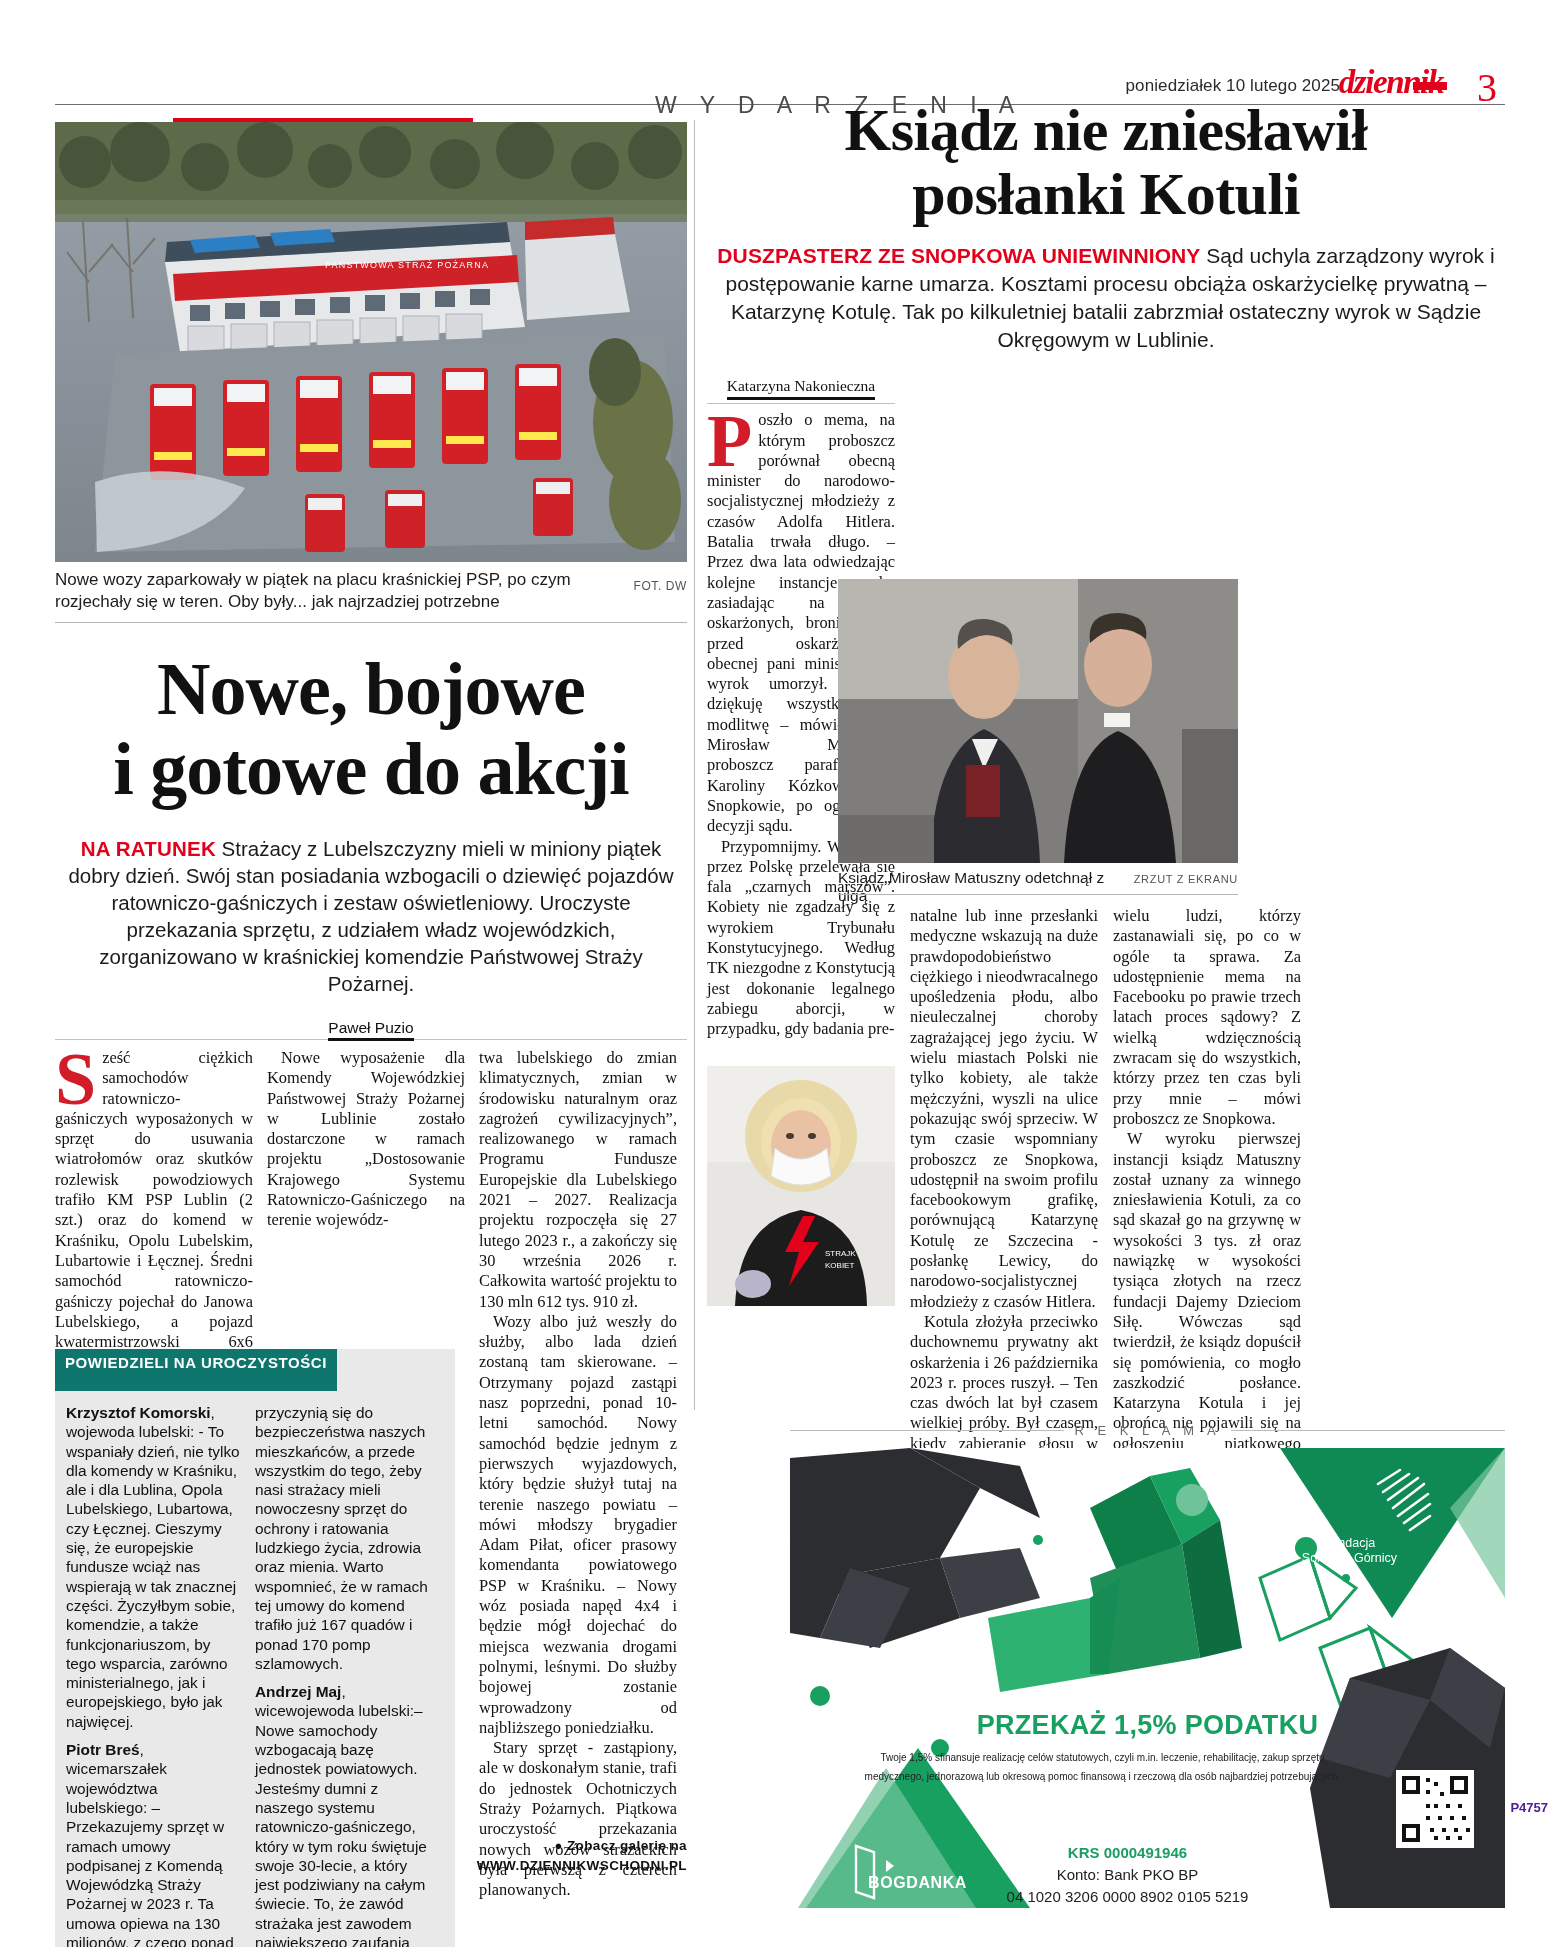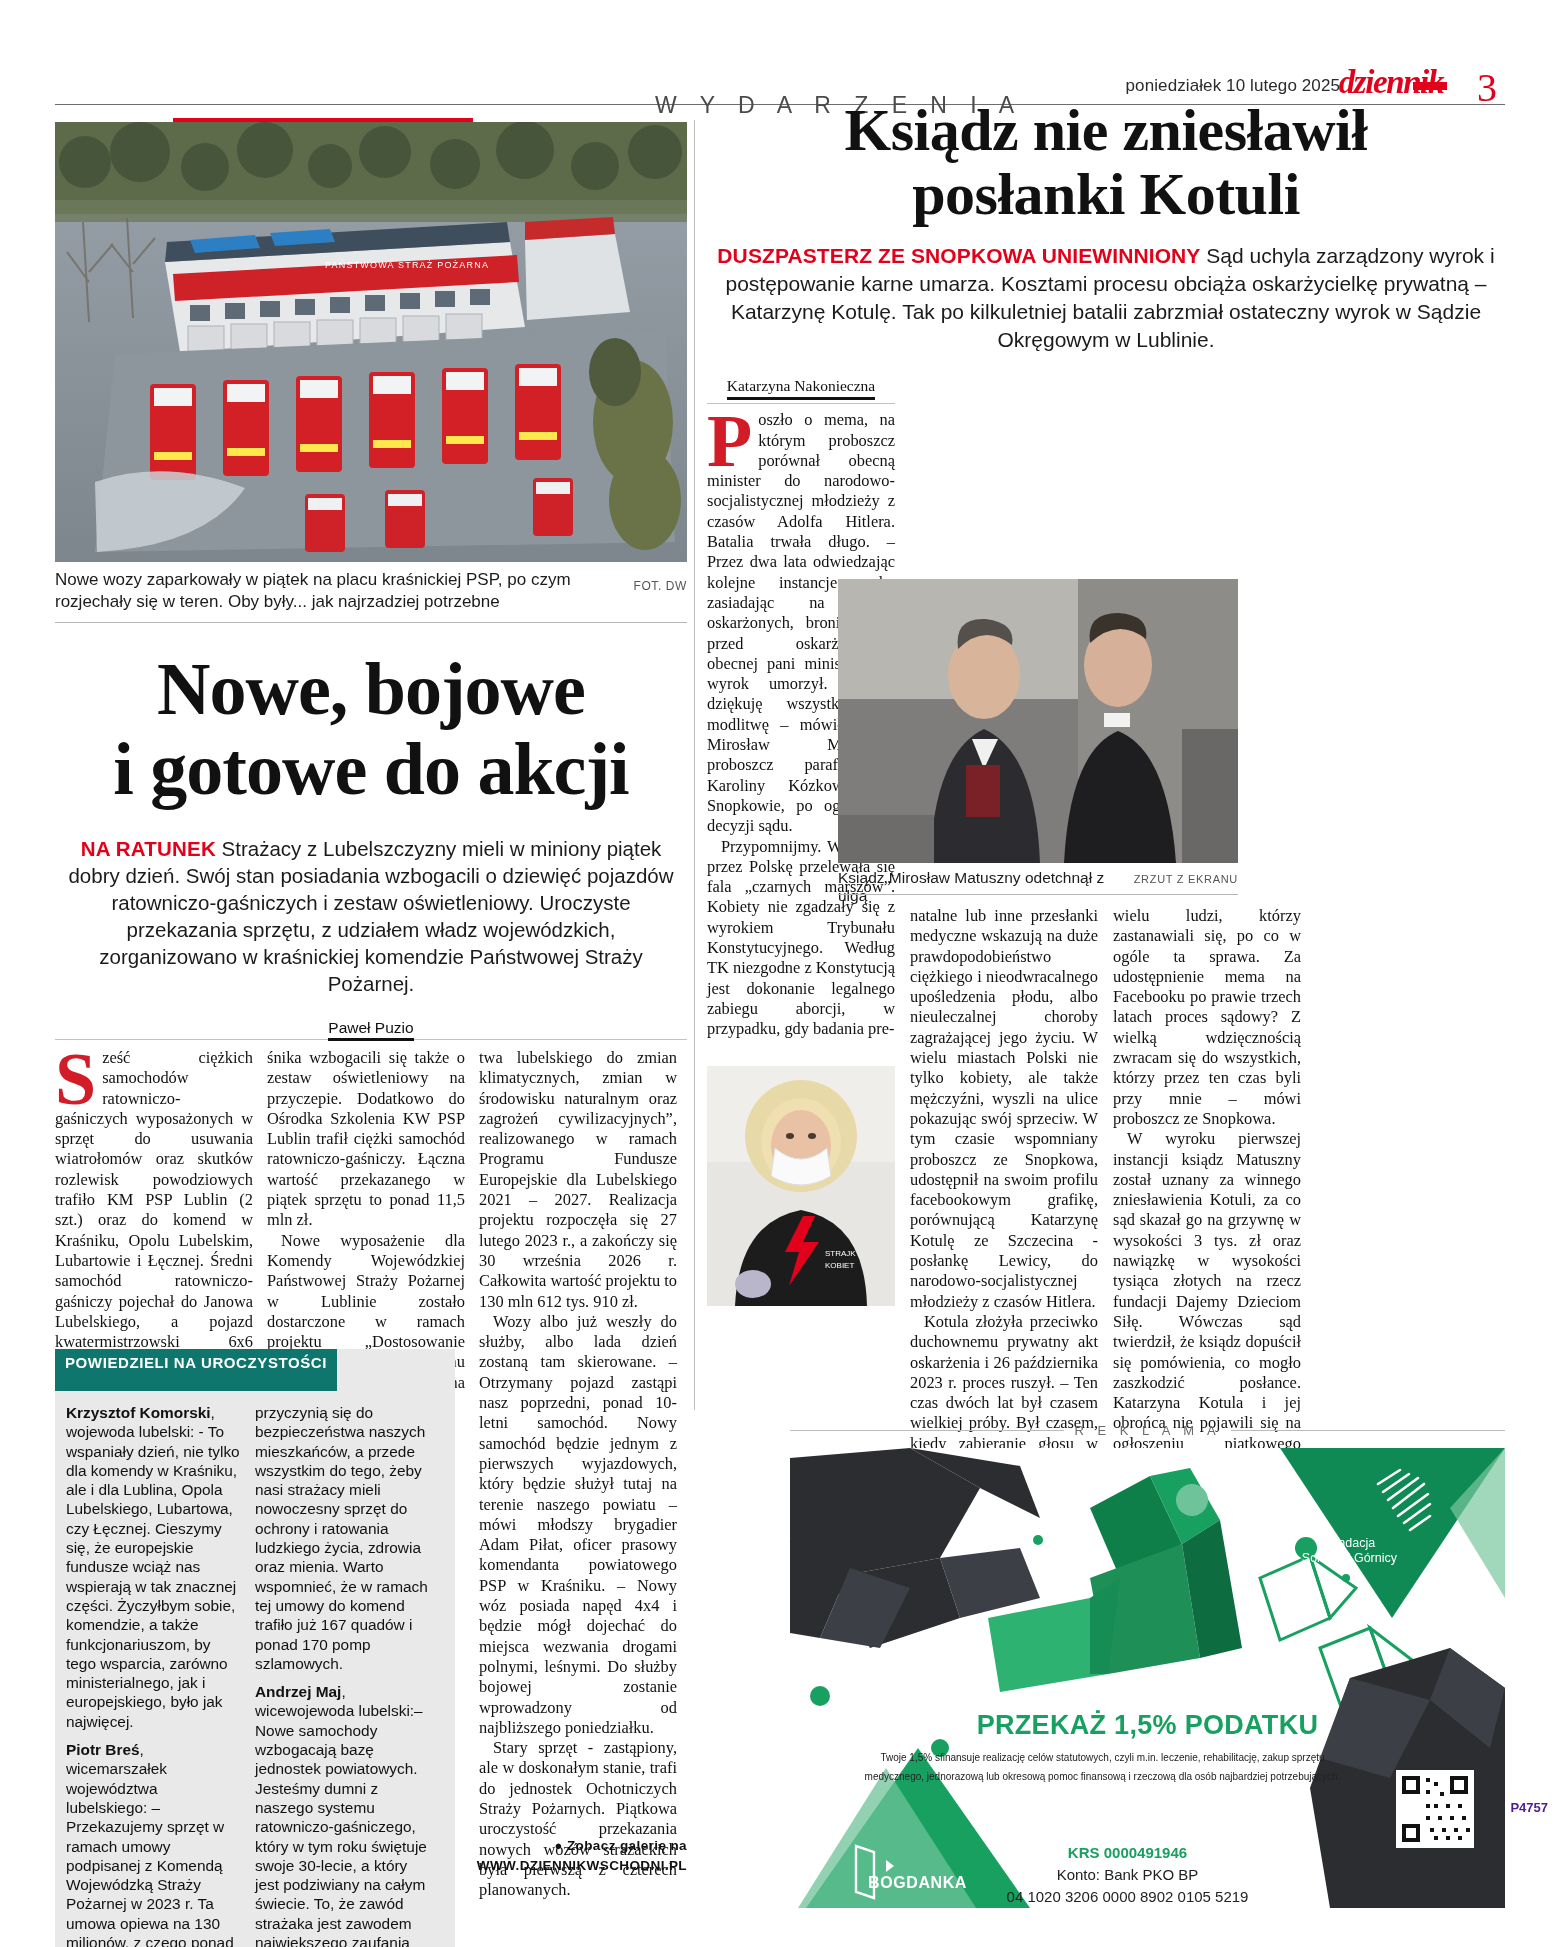--- a/index.html
+++ b/index.html
@@ -257,21 +257,20 @@
     <div class="byline-wrap" style="text-align:center">
       <span class="byline">Paweł Puzio</span>
       <div class="byline-rule"></div>
     </div>
 
     <div class="cols3">
       <div class="col">
         <p class="first"><span class="dropcap">S</span><span>ześć ciężkich samochodów ratowniczo-gaśniczych wyposażonych w sprzęt do usuwania wiatrołomów oraz skutków rozlewisk powodziowych trafiło KM PSP Lublin (2 szt.) oraz do komend w Kraśniku, Opolu Lubelskim, Lubartowie i Łęcznej. Średni samochód ratowniczo-gaśniczy pojechał do Janowa Lubelskiego, a pojazd kwatermistrzowski 6x6 będzie służyć w KM PSP Lublin. Strażacy z Kra-</span></p>
       </div>
       <div class="col">
-        <p class="first">śnika wzbogacili się także o zestaw oświetleniowy na przyczepie. Dodatkowo do Ośrodka Szkolenia KW PSP Lublin trafił ciężki samochód ratowniczo-gaśniczy. Łączna wartość przekazanego w piątek sprzętu to ponad 11,5 mln zł.</p>
         <p>Nowe wyposażenie dla Komendy Wojewódzkiej Państwowej Straży Pożarnej w Lublinie zostało dostarczone w ramach projektu „Dostosowanie Krajowego Systemu Ratowniczo-Gaśniczego na terenie wojewódz-</p>
       </div>
       <div class="col">
         <p class="first">twa lubelskiego do zmian klimatycznych, zmian w środowisku naturalnym oraz zagrożeń cywilizacyjnych”, realizowanego w ramach Programu Fundusze Europejskie dla Lubelskiego 2021 – 2027. Realizacja projektu rozpoczęła się 27 lutego 2023 r., a zakończy się 30 września 2026 r. Całkowita wartość projektu to 130 mln 612 tys. 910 zł.</p>
         <p>Wozy albo już weszły do służby, albo lada dzień zostaną tam skierowane. – Otrzymany pojazd zastąpi nasz poprzedni, ponad 10-letni samochód. Nowy samochód będzie jednym z pierwszych wyjazdowych, który będzie służył tutaj na terenie naszego powiatu – mówi młodszy brygadier Adam Piłat, oficer prasowy komendanta powiatowego PSP w Kraśniku. – Nowy wóz posiada napęd 4x4 i będzie mógł dojechać do miejsca wezwania drogami polnymi, leśnymi. Do służby bojowej zostanie wprowadzony od najbliższego poniedziałku.</p>
         <p>Stary sprzęt - zastąpiony, ale w doskonałym stanie, trafi do jednostek Ochotniczych Straży Pożarnych. Piątkowa uroczystość przekazania nowych wozów strażackich była pierwszą z czterech planowanych.</p>
       </div>
     </div>
   </div>
 

